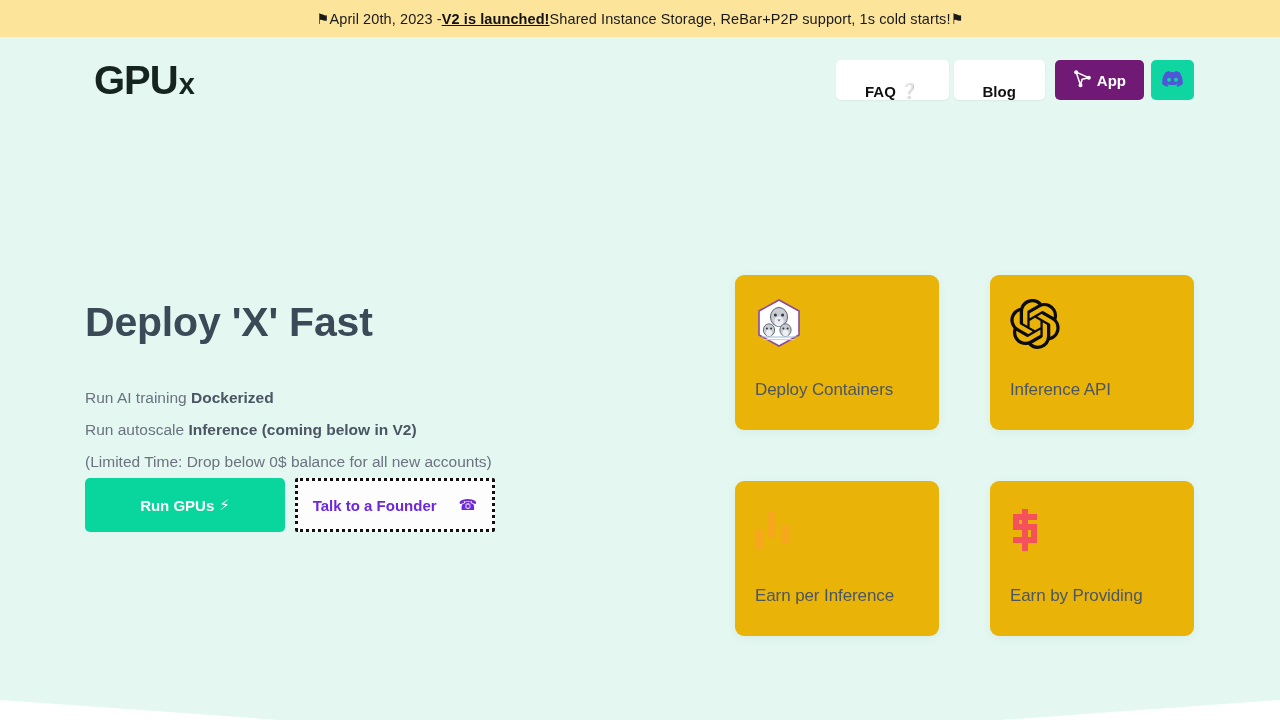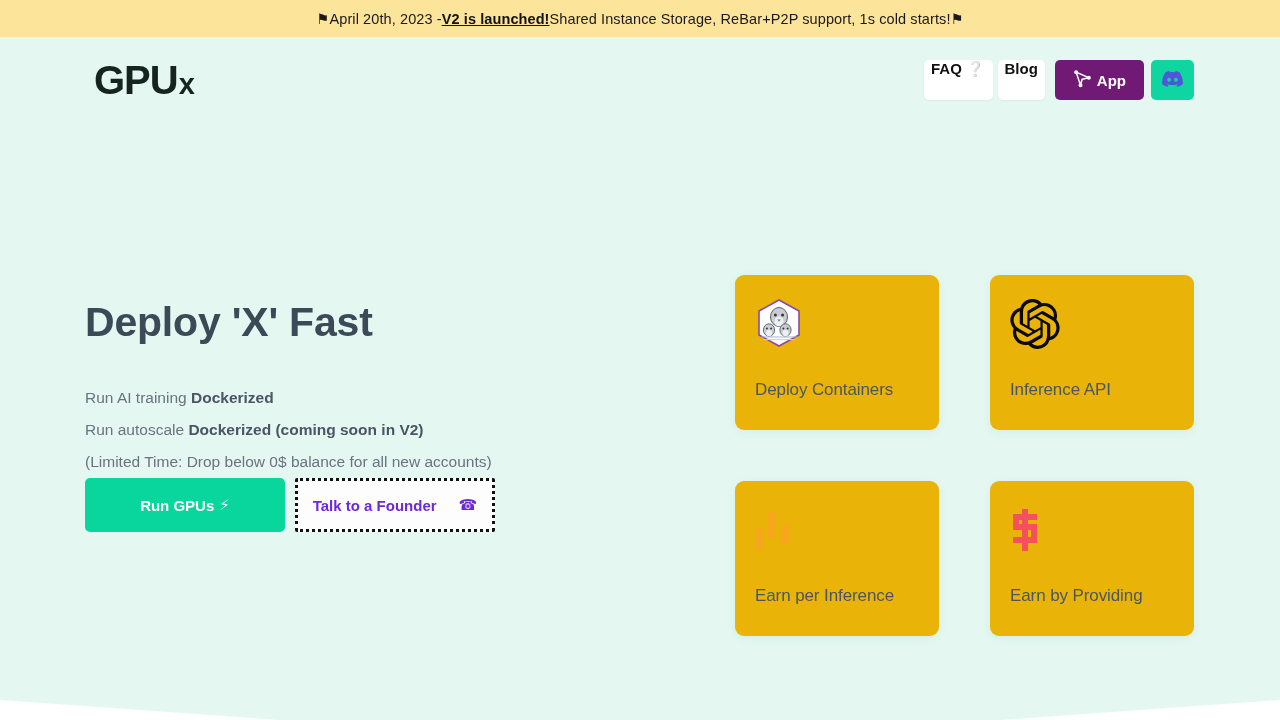--- a/index.html
+++ b/index.html
@@ -64,27 +64,27 @@
     margin-left: auto;
     display: flex;
     align-items: center;
     gap: 5px;
   }
   .navbtn {
     background: #ffffff;
     border: none;
     border-radius: 5px;
     height: 40px;
-    padding: 0 7px;
+    padding: 0 29px;
     font-family: "Liberation Sans", sans-serif;
     font-size: 15px;
     font-weight: bold;
     color: #111111;
     display: flex;
-    align-items: flex-start;
+    align-items: flex-end;
     gap: 5px;
     cursor: pointer;
     box-shadow: 0 1px 2px rgba(0,0,0,0.05);
   }
   .navbtn .tofu { font-family: "DejaVu Sans", sans-serif; font-weight: normal; }
 
   .appbtn {
     background: #701a75;
     border: none;
     border-radius: 5px;
@@ -270,21 +270,21 @@
   </div>
 
   <div class="hero-left">
     <div class="h1">Deploy 'X' Fast</div>
 
     <div class="sub">
       <div>
         <span>Run AI training </span><b>Dockerized</b>
       </div>
       <div>
-        <span>Run autoscale </span><b>Dockerized (coming soon in V2)</b>
+        <span>Run autoscale </span><b>Inference (coming below in V2)</b>
       </div>
       <div>(Limited Time: Drop below 0$ balance for all new accounts)</div>
     </div>
 
     <div class="cta-row">
       <button class="cta-primary">
         <span>Run GPUs</span>
         <span class="tofu">⚡</span>
       </button>
       <button class="cta-secondary">

